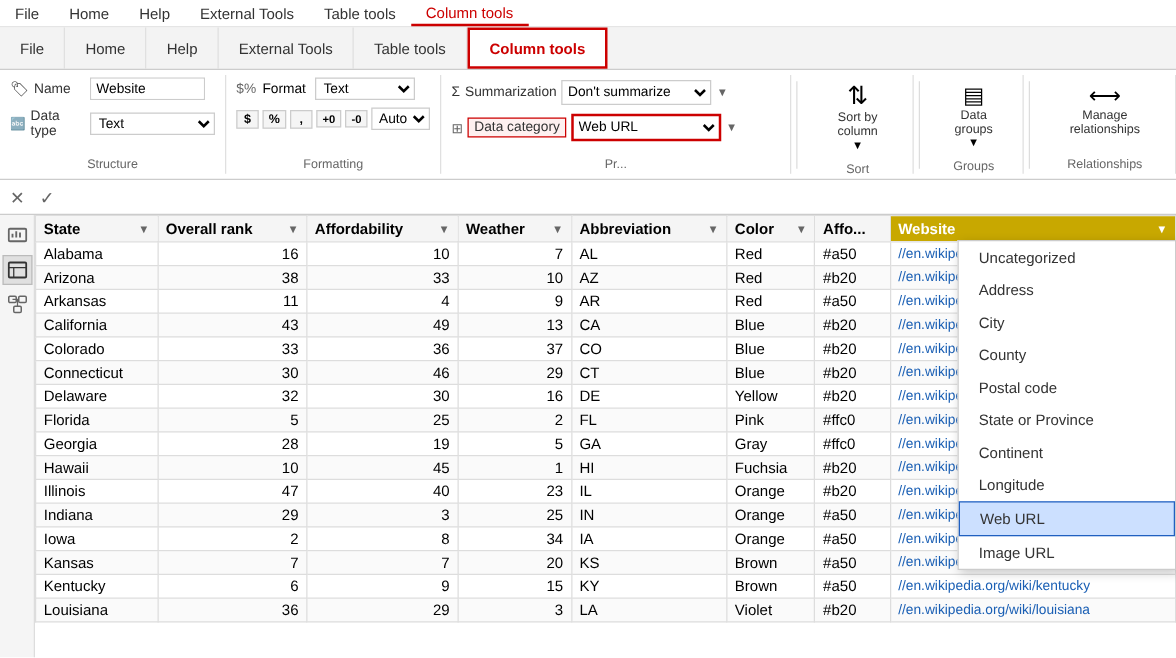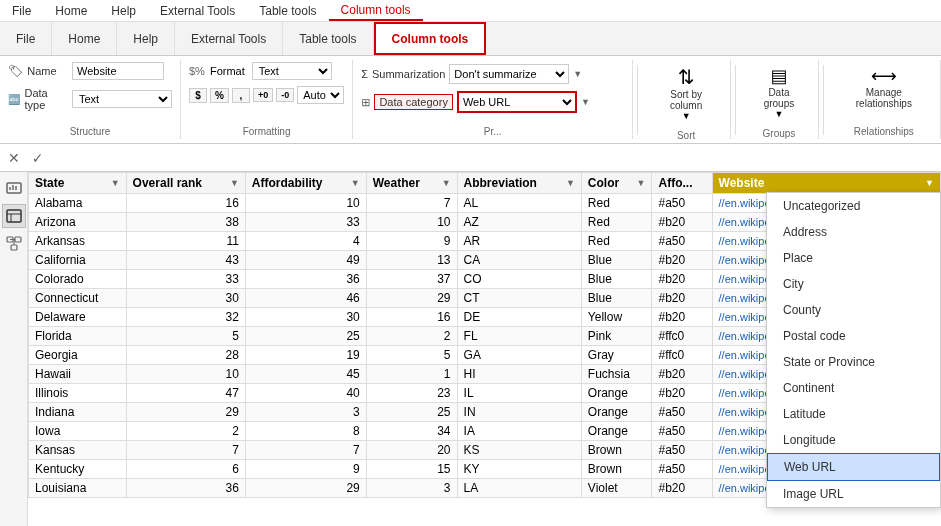--- a/index.html
+++ b/index.html
@@ -473,26 +473,24 @@
             <td>Violet</td>
             <td>#b20</td>
             <td style="color: rgb(26, 95, 180); font-size: 11px;">//en.wikipedia.org/wiki/louisiana</td>
           </tr>
         </tbody>
     </table>
 
     <div class="dropdown-menu" style="position:absolute;top:0;right:0;width:175px;top:20px;">
       <div class="dropdown-item">Uncategorized</div>
       <div class="dropdown-item">Address</div>
-      <div class="dropdown-item">Place</div>
       <div class="dropdown-item">City</div>
       <div class="dropdown-item">County</div>
       <div class="dropdown-item">Postal code</div>
       <div class="dropdown-item">State or Province</div>
       <div class="dropdown-item">Continent</div>
-      <div class="dropdown-item">Latitude</div>
       <div class="dropdown-item">Longitude</div>
       <div class="dropdown-item highlighted-item web-url-box">Web URL</div>
       <div class="dropdown-item">Image URL</div>
 
     </div>
   </div>
 </div>
 
 </body></html>

